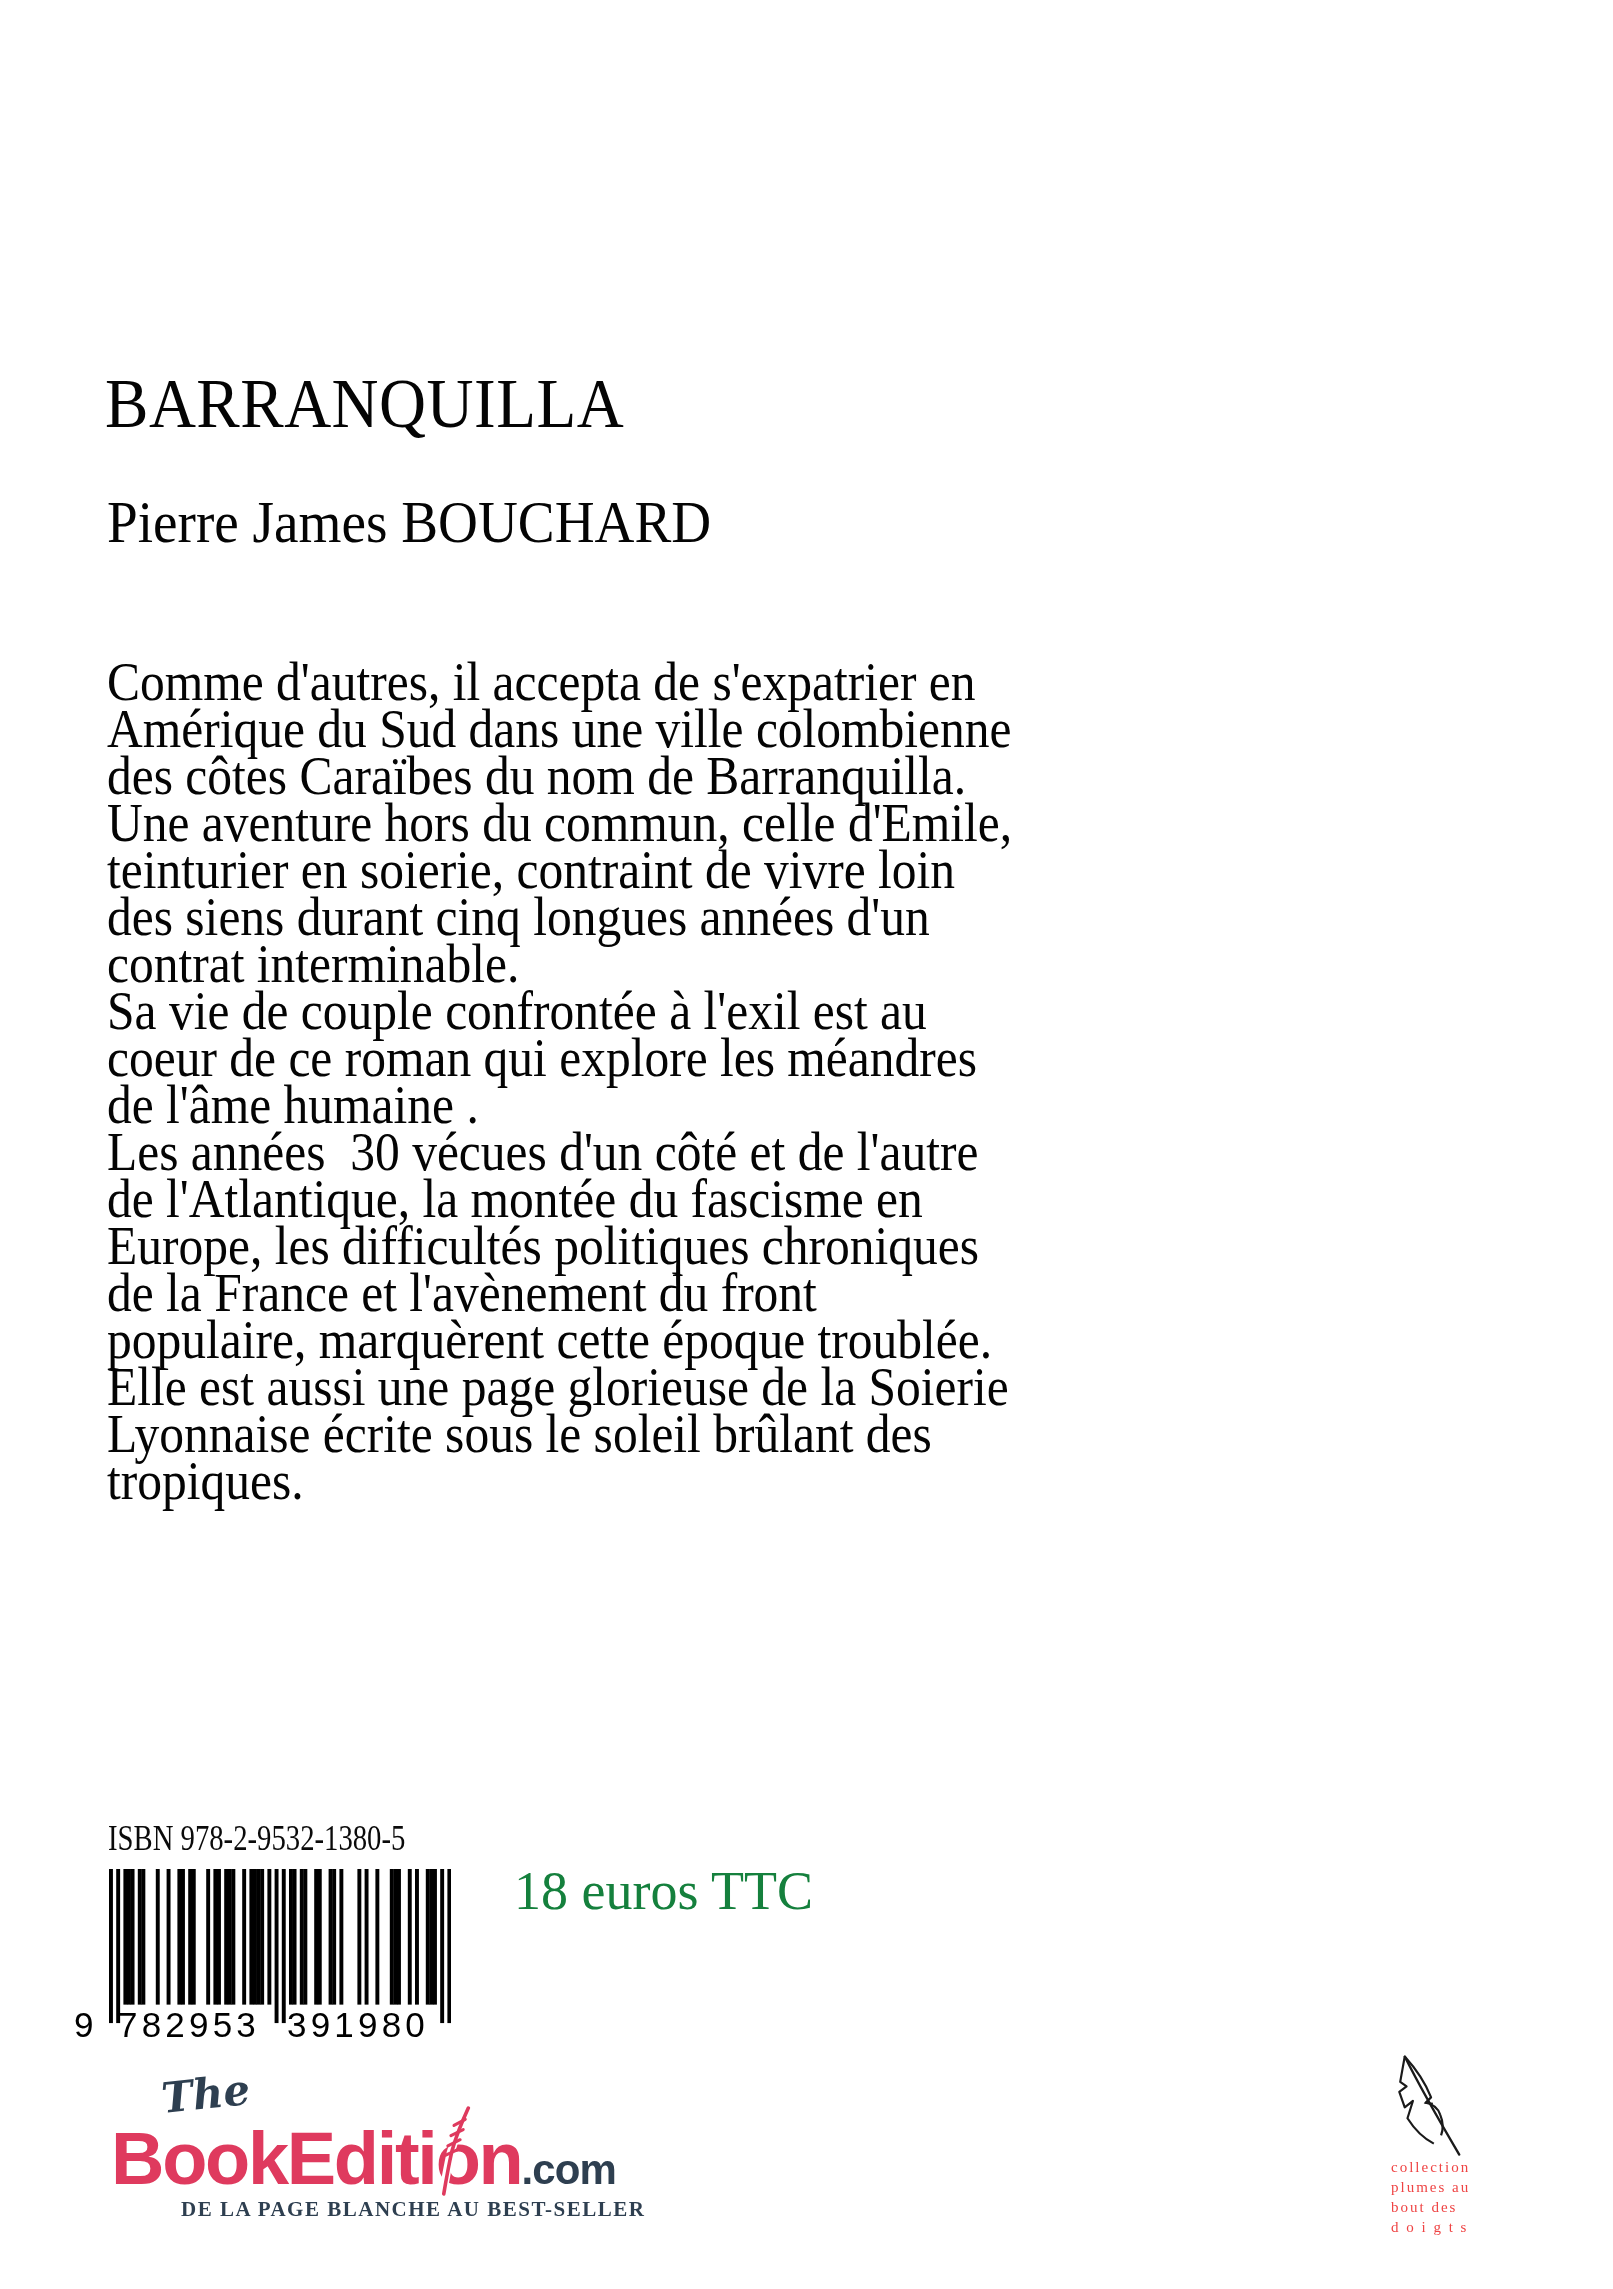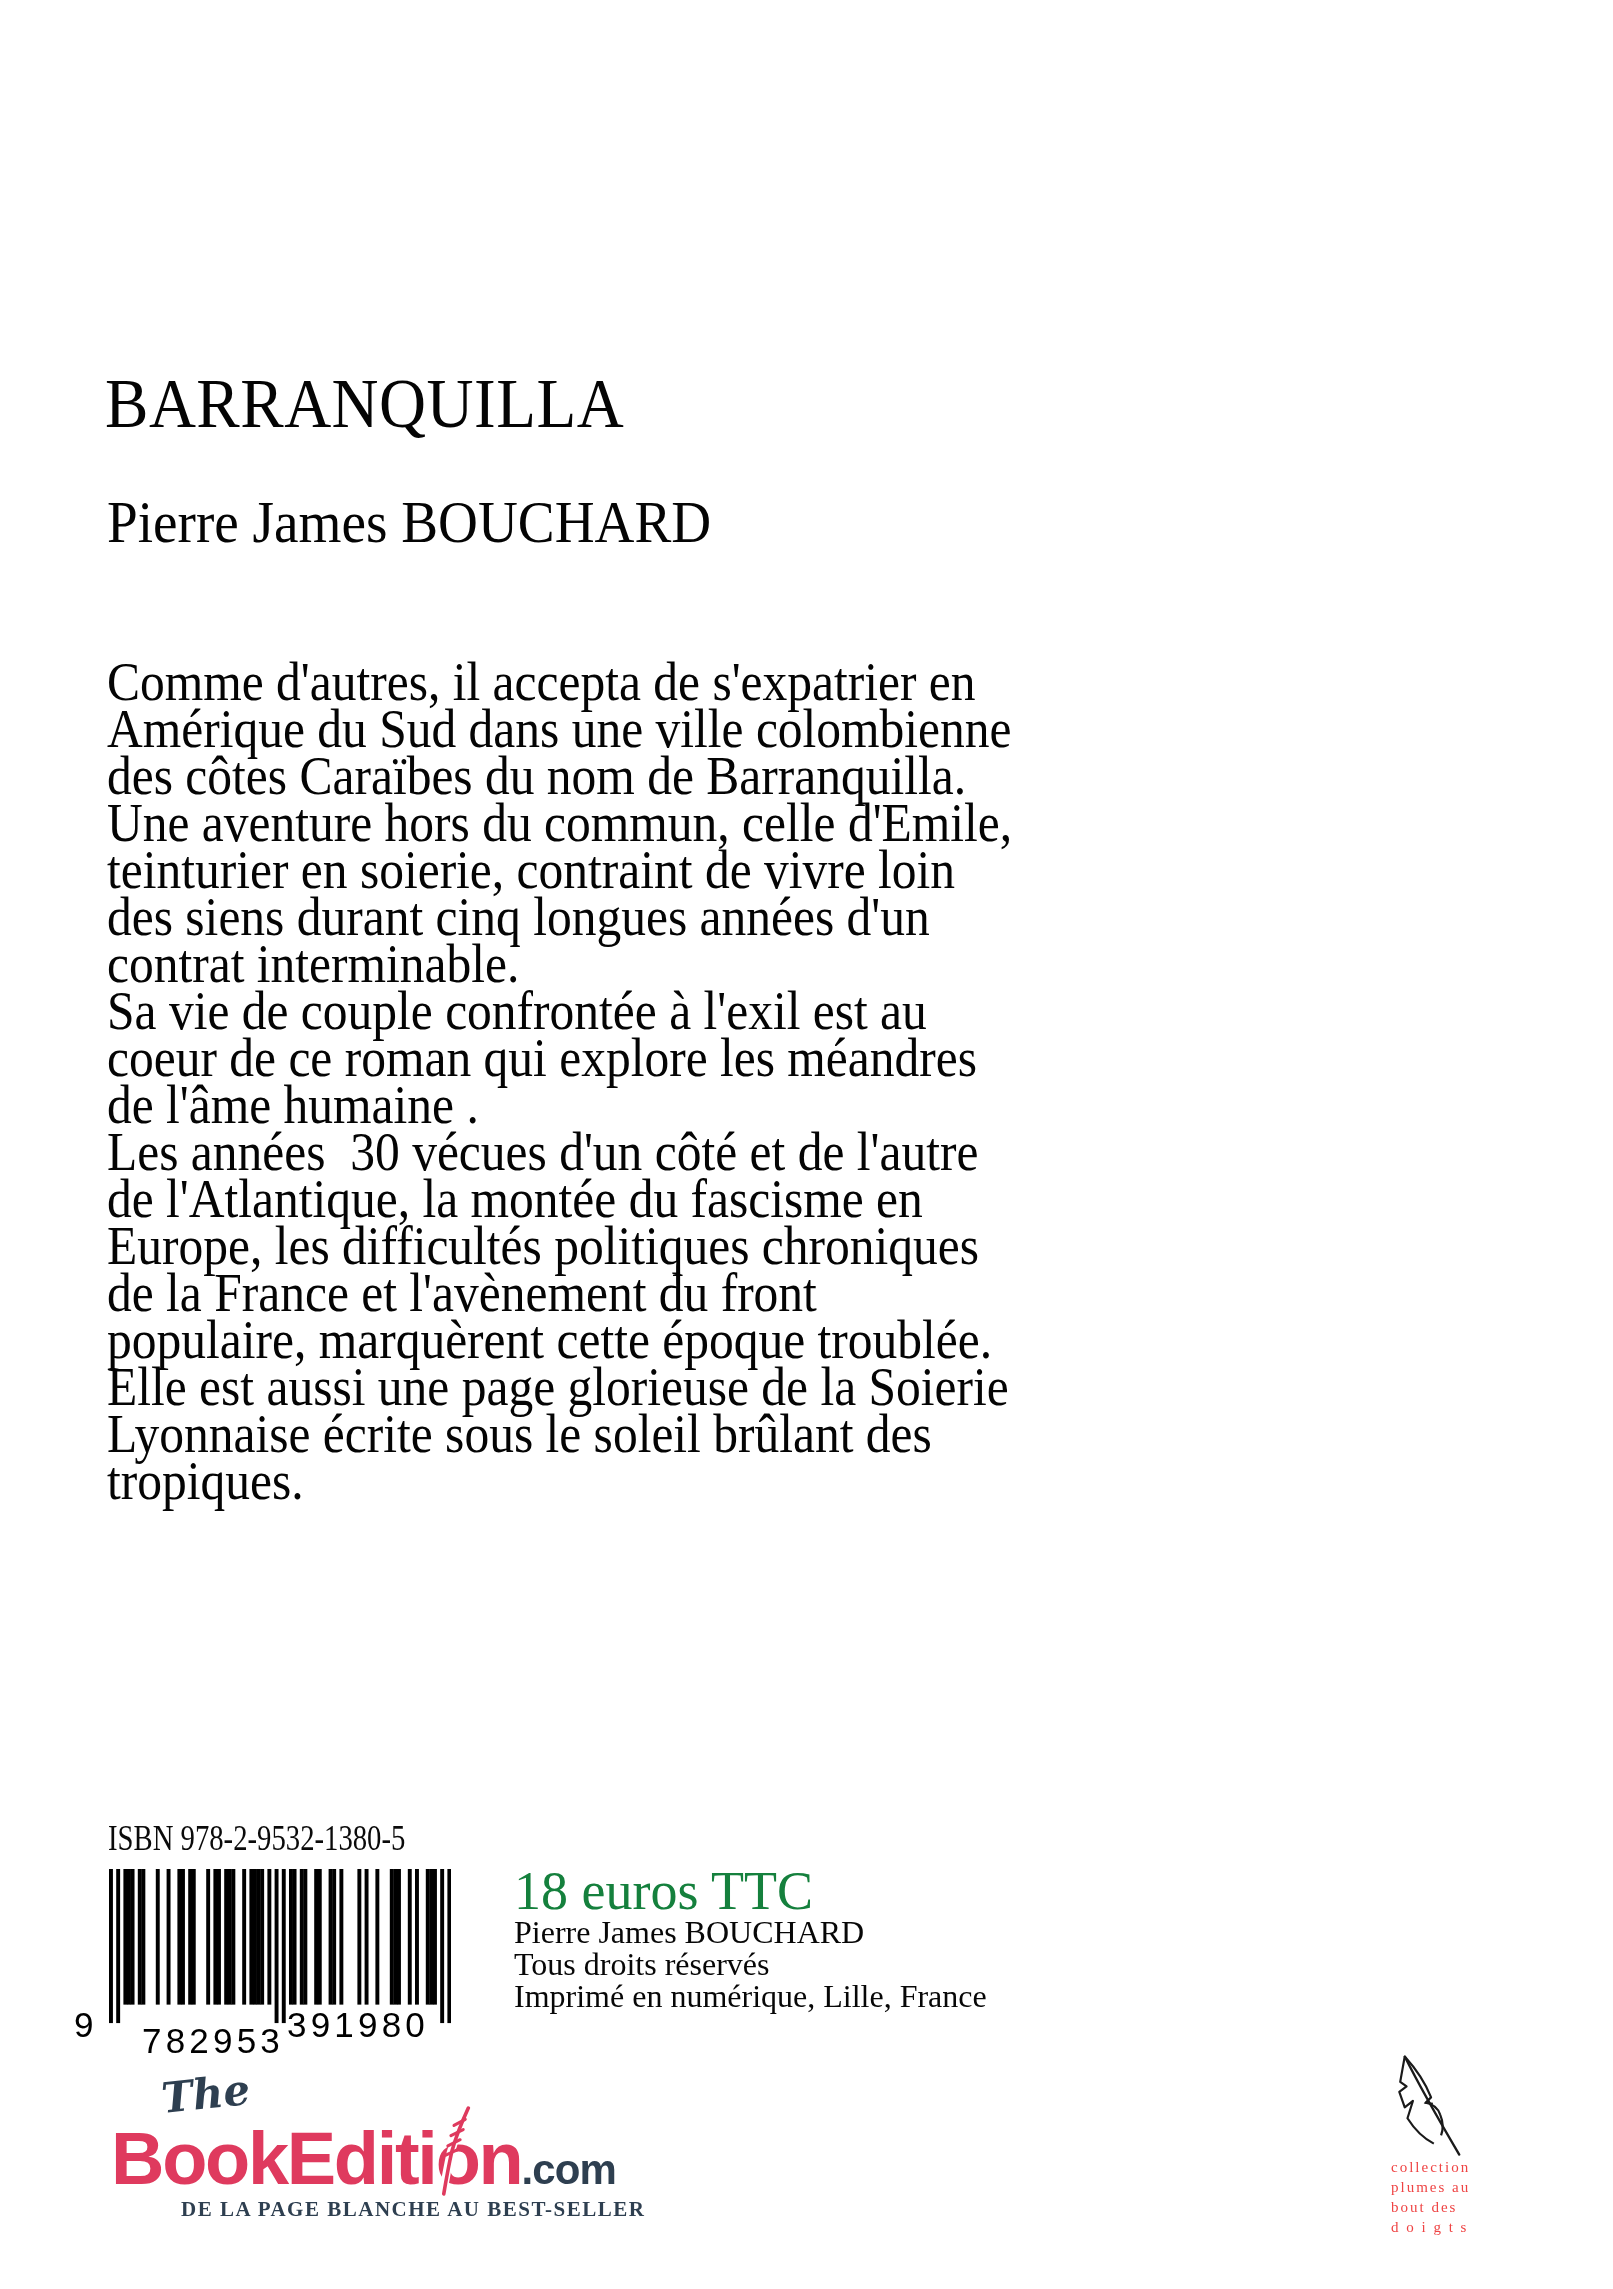--- a/index.html
+++ b/index.html
@@ -21,21 +21,21 @@
     transform:scaleX(.90); transform-origin:left top; white-space:pre; color:#040404; }
 
   .isbn-label { left:108px; top:1821px; font-size:35px; line-height:1;
     transform:scaleX(.82); transform-origin:left top; white-space:pre; color:#0a0a0a; }
 
   .barcode-svg { left:109px; top:1869px; width:342px; height:155px; }
 
   .bc-digit, .bc-group { top:2005px; font-family:"Liberation Sans","DejaVu Sans",sans-serif;
     font-size:35px; line-height:1.15; color:#000; white-space:pre; }
   .bc-digit { left:74px; }
-  .bc-g1 { left:142px; letter-spacing:4.2px;margin-top:16px; }
+  .bc-g1 { left:118px; letter-spacing:4.2px; }
   .bc-g2 { left:287px; letter-spacing:4.2px; }
 
   .price { left:514px; top:1864px; font-size:54px; line-height:1; white-space:pre; color:#15803d; }
   .colophon { left:514px; top:1916px; font-size:32px; line-height:32px; white-space:pre; color:#070707; }
 
   .logo-the { left:164px; top:2078px; font-family:"DejaVu Serif","Liberation Serif",serif;
     font-style:italic; font-weight:bold; font-size:42px; line-height:1;
     color:var(--navy); transform:rotate(-6deg); transform-origin:left bottom; white-space:pre; }
 
   .brand-row { left:111px; top:2126px; font-family:"Liberation Sans","DejaVu Sans",sans-serif;
@@ -133,23 +133,20 @@
       <rect x="351.47" y="0" width="4.26" height="147" fill="#000"></rect>
       <rect x="359.28" y="0" width="4.26" height="167" fill="#000"></rect>
       <rect x="367.09" y="0" width="4.26" height="167" fill="#000"></rect>
     </svg>
 
   <div class="abs bc-digit">9</div>
   <div class="abs bc-group bc-g1">782953</div>
   <div class="abs bc-group bc-g2">391980</div>
 
   <div class="abs price">18 euros TTC</div>
-  <div class="abs colophon"><span>Pierre James BOUCHARD</span>
-<span>Tous droits réservés</span>
-<span>Imprimé en numérique, Lille, France</span></div>
 
   <div class="abs logo-the">The</div>
 
   <div class="abs brand-row"><span>BookEditi</span><span class="bo-o"><span>o</span><svg class="o-feather" viewBox="0 0 40 90" aria-hidden="true">
         <path d="M33 3 Q22 27 17 45 Q13 63 9 87" fill="none" stroke="#ffffff" stroke-width="8" stroke-linecap="round"></path>
         <path d="M34 2 Q23 26 18 44 Q14 62 10 86" fill="none" stroke="var(--pink)" stroke-width="3.5" stroke-linecap="round"></path>
         <path d="M31 13 L20 19 M29 23 L17 29 M26 33 L14 39 M23 43 L12 48" fill="none" stroke="var(--pink)" stroke-width="3" stroke-linecap="round"></path>
       </svg></span><span>n</span><span class="tld">.com</span></div>
 
   <div class="abs tagline">DE LA PAGE BLANCHE AU BEST-SELLER</div>

